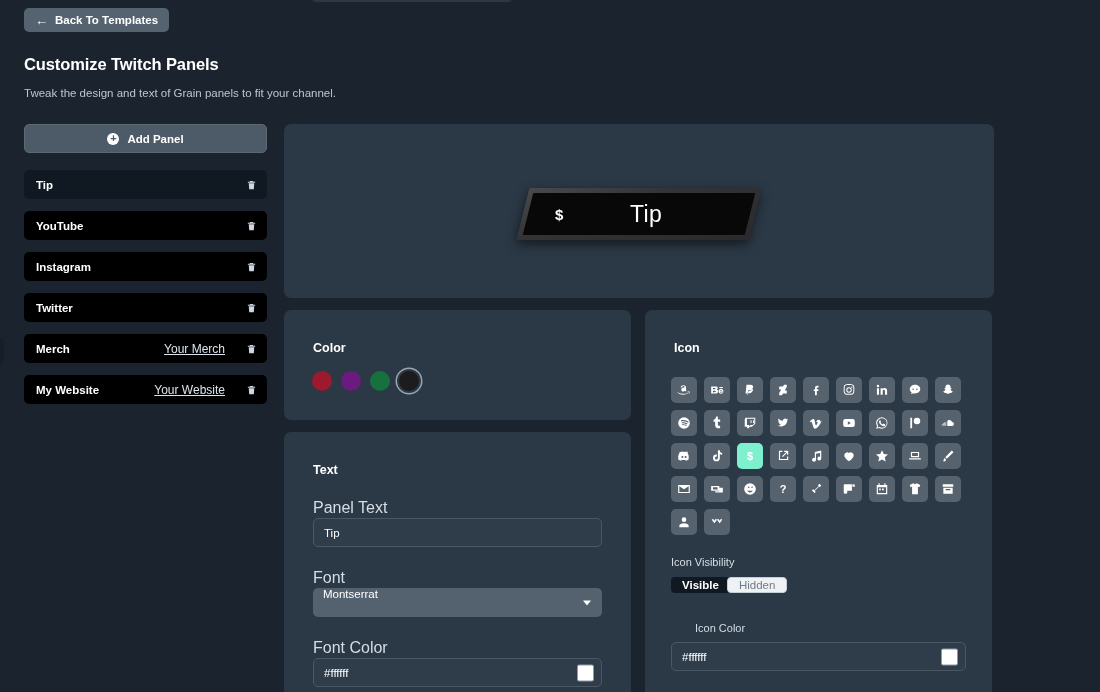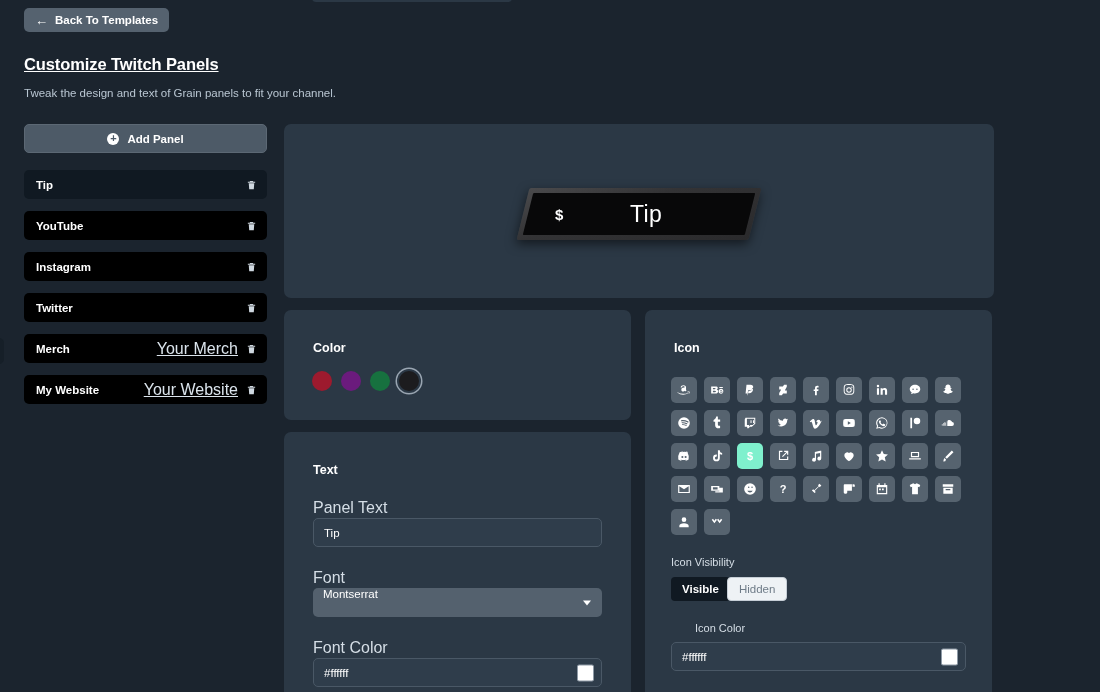--- a/index.html
+++ b/index.html
@@ -35,21 +35,20 @@
     color: #ffffff; font-size: 11.5px; font-weight: bold;
     font-family: "Liberation Sans", sans-serif;
     cursor: pointer; white-space: nowrap;
   }
   .back-arrow { font-size: 13px; line-height: 1; }
 
   .page-title {
     position: absolute; left: 24px; top: 55px;
     font-size: 16.5px; font-weight: bold; color: #ffffff;
     letter-spacing: -0.1px;
-    text-decoration: underline;
   }
   .page-sub {
     position: absolute; left: 24px; top: 87px;
     font-size: 11.5px; color: #b9c6d2;
   }
 
   
   .sidebar { position: absolute; left: 24px; top: 124px; width: 243px; }
 
   .add-panel {
@@ -70,22 +69,22 @@
   .panel-item {
     position: relative; height: 29px; width: 243px;
     display: flex; align-items: center;
     padding: 0 9px 0 12px;
     background: #000000; border-radius: 5px;
     cursor: pointer;
   }
   .panel-item.selected { background: #101922; }
   .panel-name { font-size: 11.5px; font-weight: bold; color: #ffffff; flex: 0 0 auto; }
   .panel-link {
-    margin-left: auto; margin-right: 7px;
-    font-size: 16px; color: #dbe4ec; text-decoration: underline;
+    margin-left: auto; margin-right: 20px;
+    font-size: 12px; color: #dbe4ec; text-decoration: underline;
   }
   .trash {
     margin-left: auto; width: 13px; height: 14px;
     display: flex; align-items: center; justify-content: center;
     cursor: pointer; flex: 0 0 auto;
   }
   .panel-link + .trash { margin-left: 0; }
   .trash svg { width: 11px; height: 12px; }
 
   .download-btn {
@@ -188,21 +187,21 @@
     display: flex; align-items: center; justify-content: center;
     cursor: pointer; color: #ffffff;
   }
   .icon-cell.active { background: #7ff0cd; }
   .icon-cell svg { width: 14px; height: 14px; fill: #ffffff; }
   .icon-cell .txt { font-size: 11px; font-weight: bold; line-height: 1; color: #ffffff; }
 
   .vis-label { position: absolute; left: 671px; top: 556px; font-size: 11px; color: #d5dee6; }
   .vis-group { position: absolute; left: 671px; top: 577px; display: flex; }
   .vis-btn {
-    height: 24px; padding: 0 11px;
+    height: 16px; padding: 0 11px;
     display: flex; align-items: center; justify-content: center;
     font-size: 11.5px; cursor: pointer; border-radius: 4px;
     font-family: "Liberation Sans", sans-serif;
   }
   .vis-btn.on { background: #101922; color: #ffffff; font-weight: bold; }
   .vis-btn.off { background: #eef2f5; color: #6f7c88; border: 1px solid #c6ced6; margin-left: -3px; }
 
   .iconcolor-label { position: absolute; left: 671px; top: 622px; font-size: 11px; color: #d5dee6; margin-left: 24px; }
   .iconcolor-box { position: absolute; left: 671px; top: 642px; width: 295px; }
 </style>

